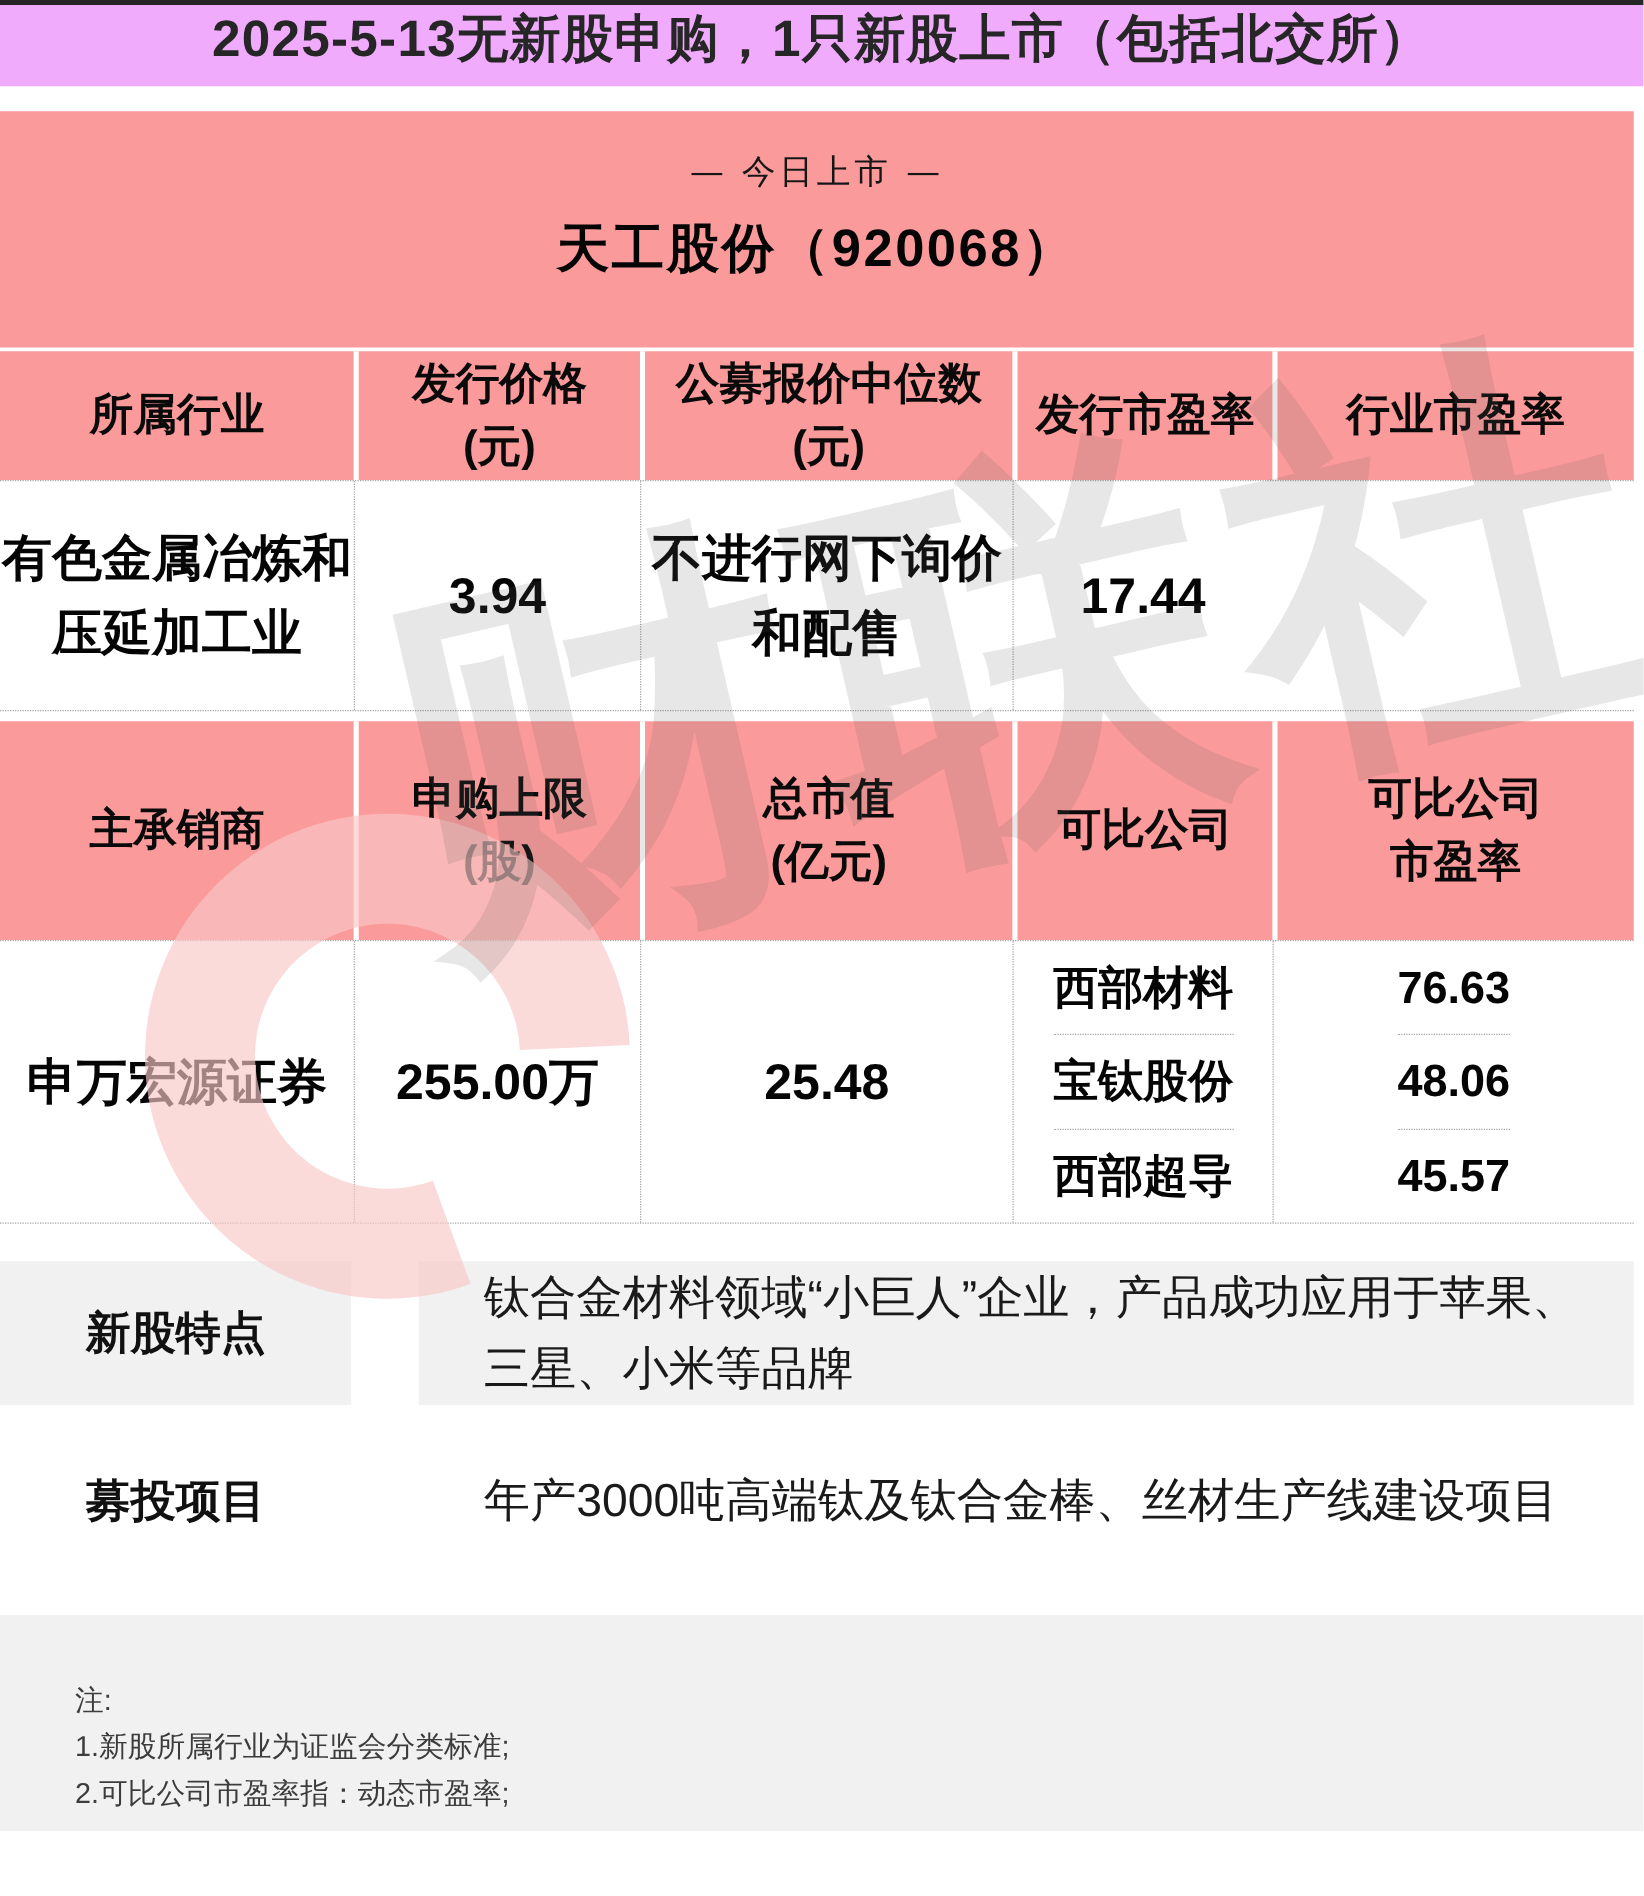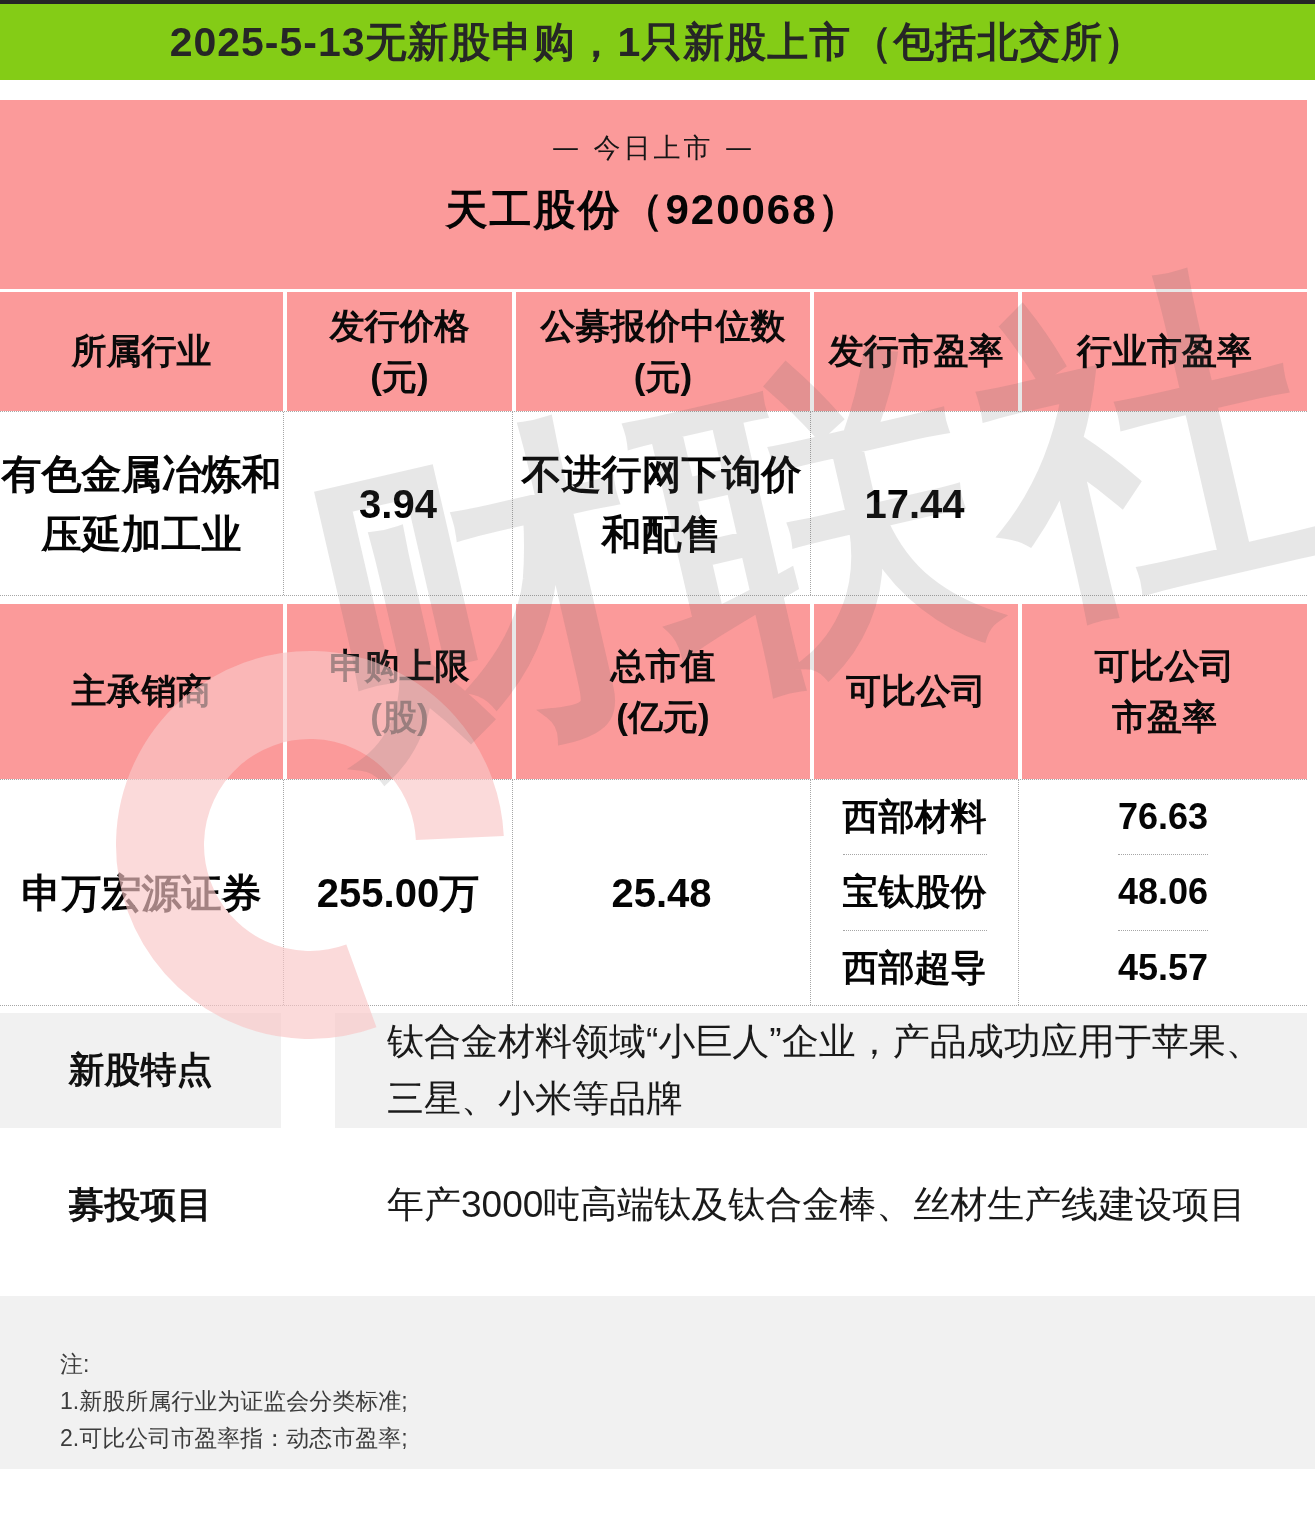--- a/index.html
+++ b/index.html
@@ -6,40 +6,40 @@
   html,body { background:#ffffff; }
   .page {
     position:relative; width:1315px; height:1517px; background:#ffffff;
     font-family:"Liberation Sans", sans-serif; overflow:hidden;
   }
   .content-w { width:1307px; }
 
   .top-strip { width:1315px; height:4px; background:#262626; }
 
   .title-band {
-    width:1315px; height:76px; background:#84cc16;
-    display:flex; align-items:center; justify-content:center;
+    width:1315px; height:65px; background:#f0abfc;
+    display:flex; align-items:flex-start; justify-content:center;
   }
   .title-band h1 { font-size:41px; font-weight:700; color:#262626; letter-spacing:1px; }
 
   .gap-a { height:20px; } .gap-b { height:3px; } .gap-c { height:8px; } .gap-d { height:7px; }
 
   .banner { width:1307px; height:189px; background:#fb9a9a; text-align:center; padding-top:30px; }
   .banner-sub { font-family:"DejaVu Serif", serif; font-size:27px; color:#161616; letter-spacing:3px; }
   .banner-title { margin-top:16px; font-size:42px; font-weight:700; color:#050505; letter-spacing:2px; }
 
   .grid { display:grid; grid-template-columns:283px 229px 298px 208px 289px; width:1307px; }
 
   .header-row .cell {
     background:#fb9a9a; display:flex; align-items:center; justify-content:center;
     text-align:center; font-size:35px; font-weight:700; color:#0a0a0a;
     line-height:1.45; white-space:pre-line;
   }
   .header-row .cell + .cell { border-left:4px solid #ffffff; }
-  .h1 { height:119px; }
+  .h1 { height:103px; }
   .h2 { height:175px;border-radius:25px; }
 
   .data-row { background:#ffffff; }
   .data-row .cell {
     display:flex; align-items:center; justify-content:center; text-align:center;
     font-size:40px; font-weight:700; color:#050505; line-height:1.5; white-space:pre-line;
   }
   .data-row .cell + .cell { border-left:1px dotted #a6a6a6; }
   .r1 { height:185px; border-top:1px dotted #a6a6a6; border-bottom:1px dotted #a6a6a6; }
   .r2 { height:227px; border-top:1px dotted #a6a6a6; border-bottom:1px dotted #a6a6a6; }
@@ -48,21 +48,21 @@
   .blue-text { color:#4472c4; }
 
   .subcol { flex-direction:column; align-items:stretch; justify-content:stretch; display:flex; padding:0; }
   .subcell {
     flex:1; display:flex; align-items:center; justify-content:center;
     font-size:36px; font-weight:700; color:#050505;
   }
   .subcell + .subcell { border-top:1px dotted #a6a6a6; }
 
   .side-row { display:grid; grid-template-columns:281px 54px 972px; width:1307px; }
-  .features { height:101px; }
+  .features { height:101px;margin-top:23px; }
   .features .side-label, .features .side-content { background:#f1f1f1; }
   .projects { height:182px; background:#ffffff; }
   .side-label {
     display:flex; align-items:center; justify-content:center;
     font-size:36px; font-weight:700; color:#111111;
   }
   .side-content {
     display:flex; align-items:center; padding-left:52px; padding-right:14px;
     font-size:37px; font-weight:400; color:#1a1a1a; line-height:1.55; white-space:pre-line;
   }

